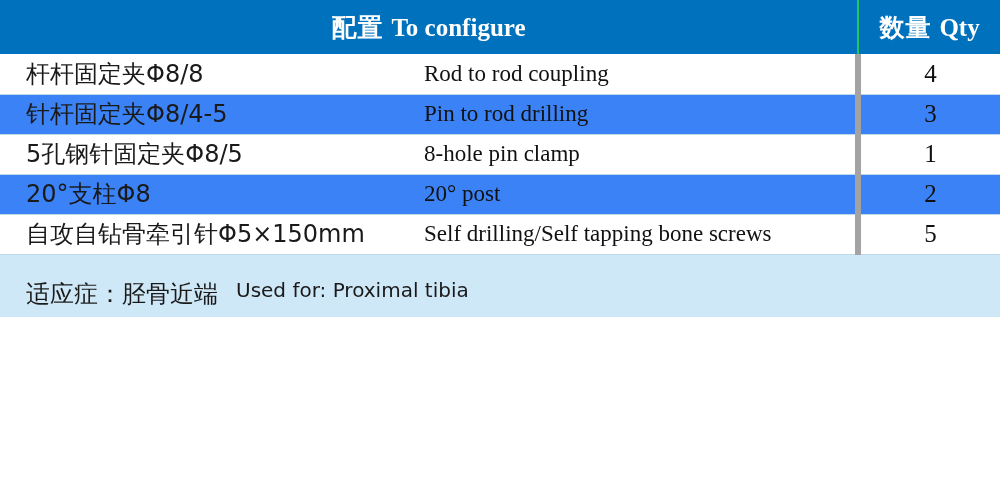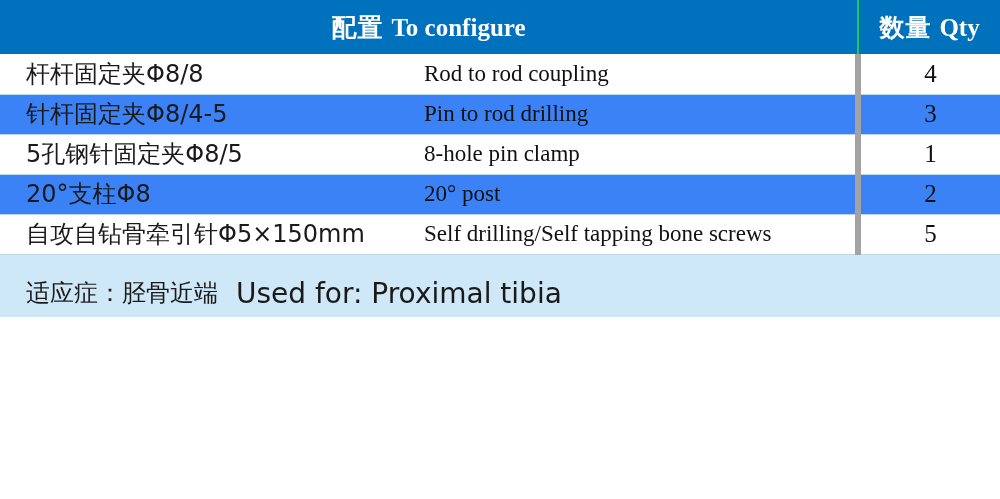--- a/index.html
+++ b/index.html
@@ -103,21 +103,21 @@
     align-items: flex-start;
     margin-top: 16px;
   }
   .foot-cn {
     font-family: "DejaVu Sans", sans-serif;
     font-size: 24px;
     color: #1a1a1a;
   }
   .foot-en {
     font-family: "DejaVu Sans", sans-serif;
-    font-size: 28px;
+    font-size: 20px;
     color: #1a1a1a;
     margin-left: 18px;
   }
 </style>
 </head>
 <body>
 
 <div class="sheet">
   <table class="config-table">
     <colgroup>

